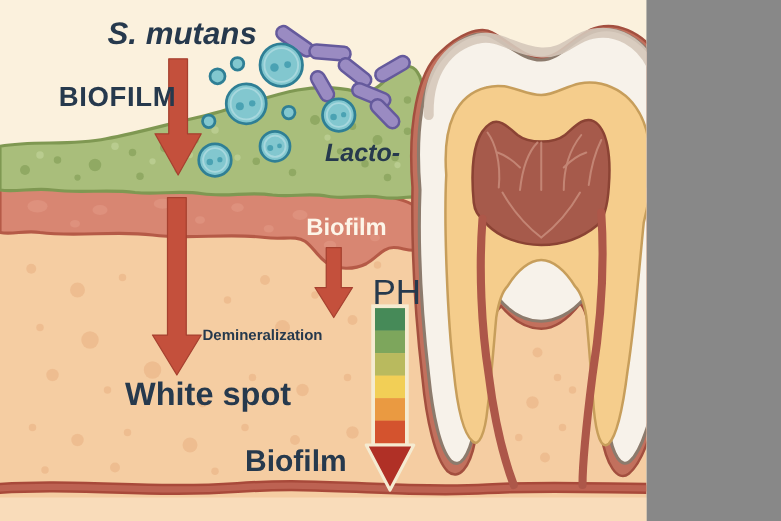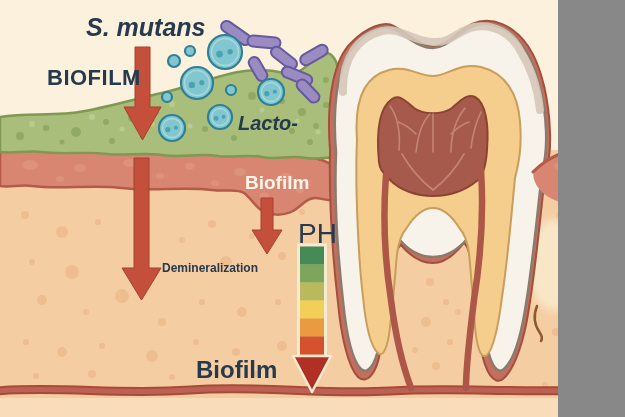--- a/index.html
+++ b/index.html
@@ -1,25 +1,25 @@
 <!DOCTYPE html>
 <html style="--background: #fbf1dd; --text-dark: #26394d; --text-light: #fdf5e8; --arrow-red: #c4503c; --arrow-edge: #a6402f; --biofilm-green: #a9be7b; --biofilm-outline: #7f9852; --biofilm-speckle-dark: #8aa45e; --biofilm-speckle-light: #bdd094; --gum-pink: #d88672; --gum-outline: #b55a47; --gum-blotch: #e39a87; --bone-tan: #f5cda2; --bone-speckle: #e9b183; --bone-lower: #f9dcba; --vessel-dark: #a8493a; --vessel-light: #bd6252; --enamel-white: #f7f2ea; --enamel-outline: #8c7b6d; --enamel-shade: #d5c8ba; --dentin-yellow: #f5cd8c; --dentin-outline: #c79e5b; --pulp-red: #a65a4b; --pulp-outline: #8b4334; --pulp-vein: #c98d7c; --root-canal: #ad5749; --periodontal-red: #c2705d; --periodontal-outline: #a34f3f; --coccus-fill: #82c7cf; --coccus-outline: #2f7f95; --coccus-dot: #4aa2b3; --rod-fill: #9a8bc2; --rod-outline: #655a9c; --abscess-glow: #f8e9ca; --crack-brown: #8a5a35; --ph-arrow: #b03026; --ph-border: #f5ebd1;"><head>
 <meta charset="utf-8">
 <style>
   html,body{margin:0;padding:0;background:#888;}
   .stage{
-    position:relative;width:558px;height:417px;overflow:hidden;
+    position:relative;width:517px;height:417px;overflow:hidden;
     background:var(--background,#fbf1dd);
     font-family:"Liberation Sans", sans-serif;
   }
   .art{position:absolute;left:0;top:0;}
   .label{position:absolute;color:var(--text-dark,#26394d);line-height:1.08;white-space:nowrap;}
   .lbl-smutans{left:86px;top:14px;font-size:25px;font-style:italic;font-weight:700;}
   .lbl-biofilm{left:47px;top:66px;font-size:22px;font-weight:800;letter-spacing:.5px;}
-  .lbl-lacto{left:238px;top:113px;font-size:20px;font-style:italic;font-weight:700;text-align:left;width:82px;}
+  .lbl-lacto{left:238px;top:113px;font-size:20px;font-style:italic;font-weight:700;text-align:right;width:82px;}
   .lbl-biofilm-gum{left:245px;top:173px;font-size:19px;font-weight:700;color:var(--text-light,#fdf5e8);}
   .lbl-acids{left:107px;top:204px;font-size:22px;font-weight:800;letter-spacing:.5px;}
   .lbl-demin{left:162px;top:262px;font-size:12px;font-weight:700;}
   .lbl-whitespot{left:100px;top:301px;font-size:26px;font-weight:700;}
   .lbl-cavity{left:196px;top:357px;font-size:24px;font-weight:700;}
   .lbl-ph{left:298px;top:219px;font-size:28px;font-weight:400;}
   .ph-scale{position:absolute;left:291px;top:243px;}
 </style>
 </head>
 <body>
@@ -279,15 +279,16 @@
     <polygon points="2,113 40,113 21,149" style="fill:var(--ph-arrow);stroke:var(--ph-border)" stroke-width="2.5" stroke-linejoin="round"></polygon>
   </svg>
 
   <div class="label lbl-smutans">S. mutans</div>
   <div class="label lbl-biofilm">BIOFILM</div>
   <div class="label lbl-lacto">
     <div>Lacto-</div>
   </div>
   <div class="label lbl-biofilm-gum">Biofilm</div>
   <div class="label lbl-demin">Demineralization</div>
+  <div class="label lbl-whitespot">White spot</div>
   <div class="label lbl-cavity">Biofilm</div>
   <div class="label lbl-ph">PH</div>
 </div>
 
 </body></html>

